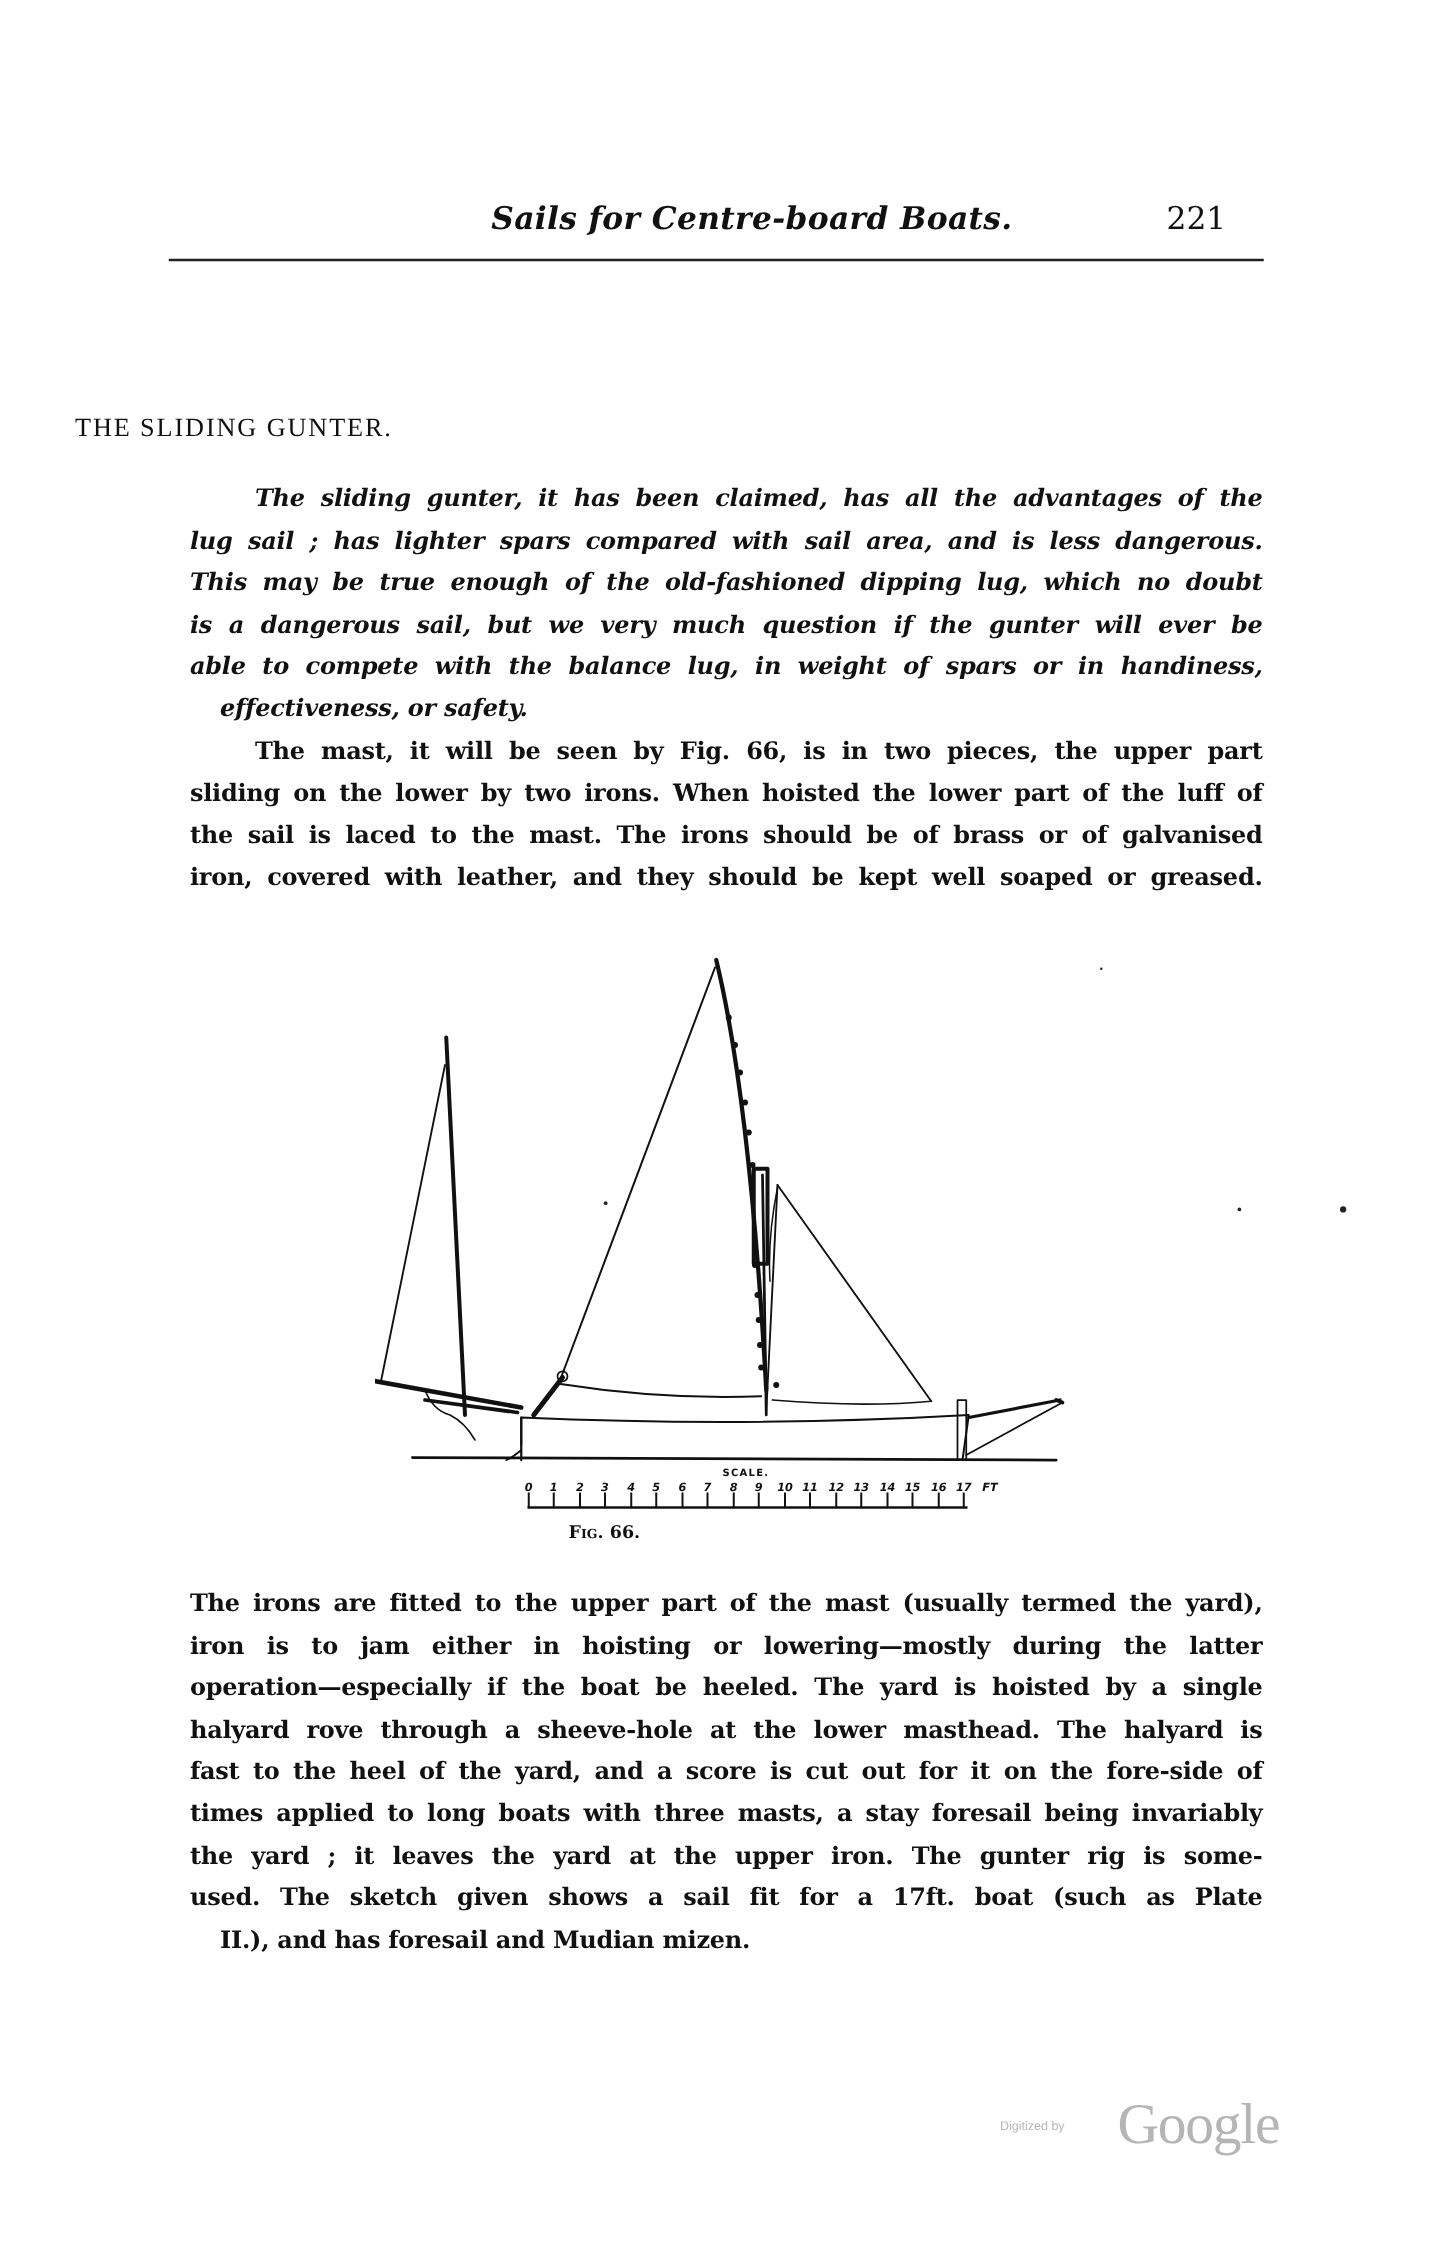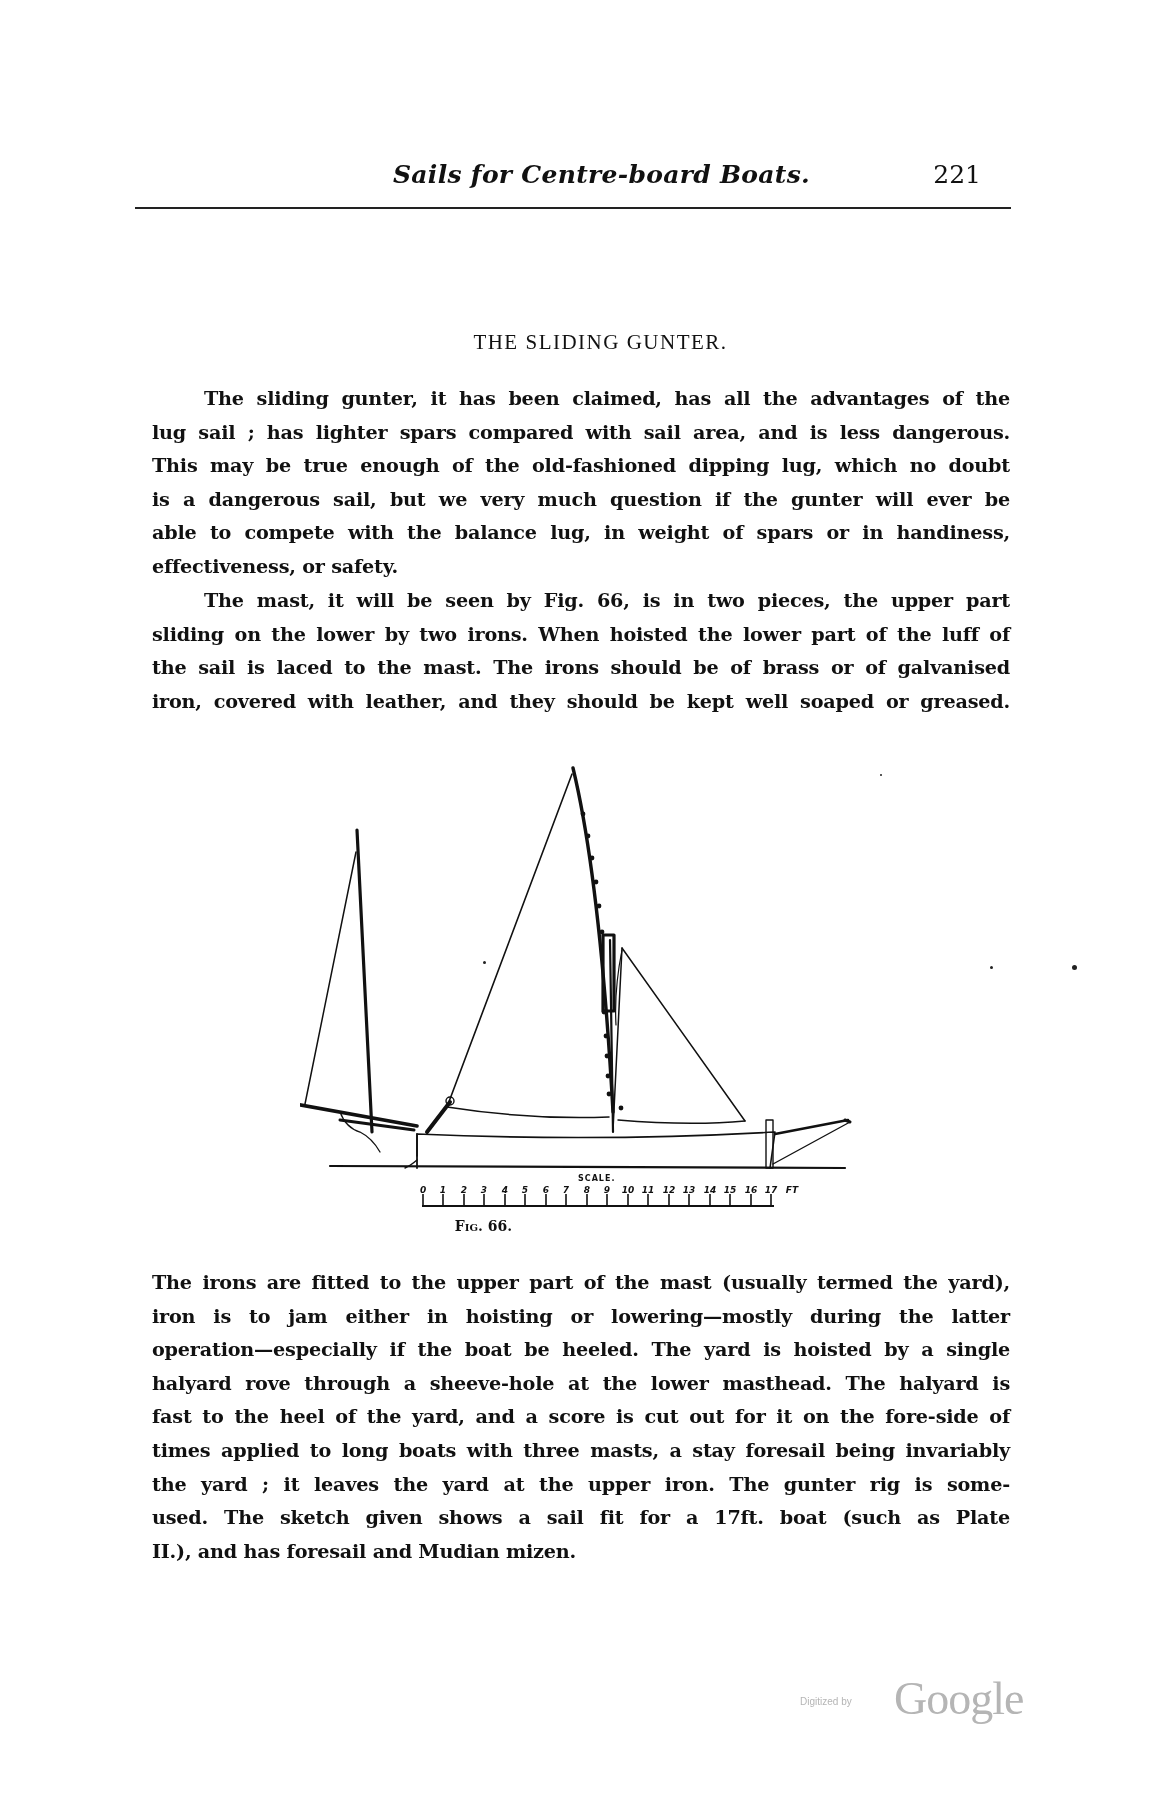--- a/index.html
+++ b/index.html
@@ -1,26 +1,26 @@
 <!DOCTYPE html>
 <html><head>
 <meta charset="utf-8">
 <style>
   html, body { margin: 0; padding: 0; background: #ffffff; }
   body { width: 1153px; height: 1800px; position: relative; overflow: hidden; color: #111; font-family: "DejaVu Serif", serif; }
   .running-head { position: absolute; left: 135px; top: 160px; width: 876px; height: 40px; }
   .running-title { position: absolute; left: 258px; top: 0; font-family: "DejaVu Serif", serif; font-style: italic; font-weight: bold; font-size: 25px; letter-spacing: 0.3px; }
   .page-number { position: absolute; right: 30px; top: 0; font-family: "DejaVu Serif", serif; font-weight: normal; font-size: 25px; }
   .head-rule { position: absolute; left: 135px; top: 207px; width: 876px; height: 2px; background: #222; }
-  .section-title { position: absolute; left: 0; width: 1153px; top: 330px; text-align: center; font-family: "Liberation Serif", serif; font-size: 21px; letter-spacing: 1.5px; padding-left: 48px; box-sizing: border-box; }
+  .section-title { position: absolute; left: 0; width: 1153px; top: 330px; font-family: "Liberation Serif", serif; font-size: 21px; letter-spacing: 1.5px; padding-left: 60px; box-sizing: border-box; }
   .para { position: absolute; left: 152px; width: 858px; font-family: "DejaVu Serif", serif; font-weight: bold; font-size: 19.2px; line-height: 33.6px; text-align: justify; letter-spacing: -0.2px; }
   .para .line { display: block; text-align: justify; text-align-last: justify; white-space: nowrap; }
-  .para .line.last { text-align-last: left; }
+  .para .line.last { text-align-last: left; margin-left: 24px; }
   .para .line.indent { padding-left: 52px; }
-  #p1 { top: 382px; }
+  #p1 { top: 382px; font-style: italic; }
   #p2 { top: 584px; }
   #p3 { top: 1266px; }
   .figure { position: absolute; left: 300px; top: 740px; width: 580px; height: 440px; }
   .scale-wrap { position: absolute; left: 420px; top: 1176px; width: 400px; height: 40px; }
   .scale-label { position: absolute; left: 158px; top: -2px; font-family: "DejaVu Sans", sans-serif; font-weight: bold; font-size: 8px; letter-spacing: 1px; }
   .fig-caption { position: absolute; left: 0; width: 922px; top: 1218px; text-align: center; font-family: "DejaVu Serif", serif; font-weight: bold; font-size: 14px; padding-left: 45px; box-sizing: border-box; font-variant: small-caps; }
   .watermark { position: absolute; left: 800px; top: 1672px; height: 60px; color: #b5b5b5; }
   .wm-small { position: absolute; left: 0; top: 24px; font-family: Liberation Sans, sans-serif; font-size: 10px; white-space: nowrap; }
   .wm-big { position: absolute; left: 94px; top: 0; font-family: "Liberation Serif", serif; font-size: 46px; white-space: nowrap; letter-spacing: -1px; }
   .speck { position: absolute; background: #222; border-radius: 50%; }

